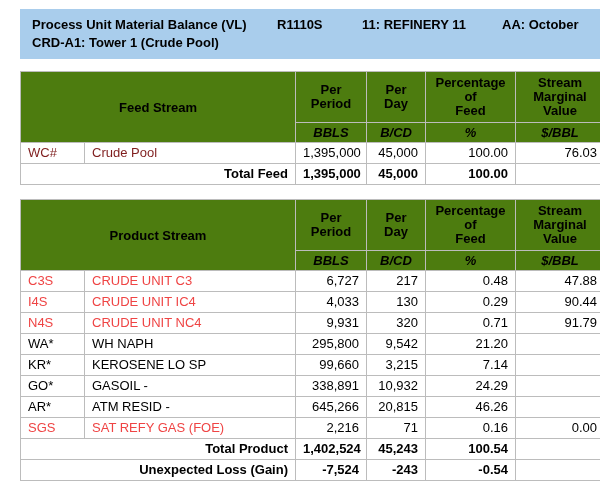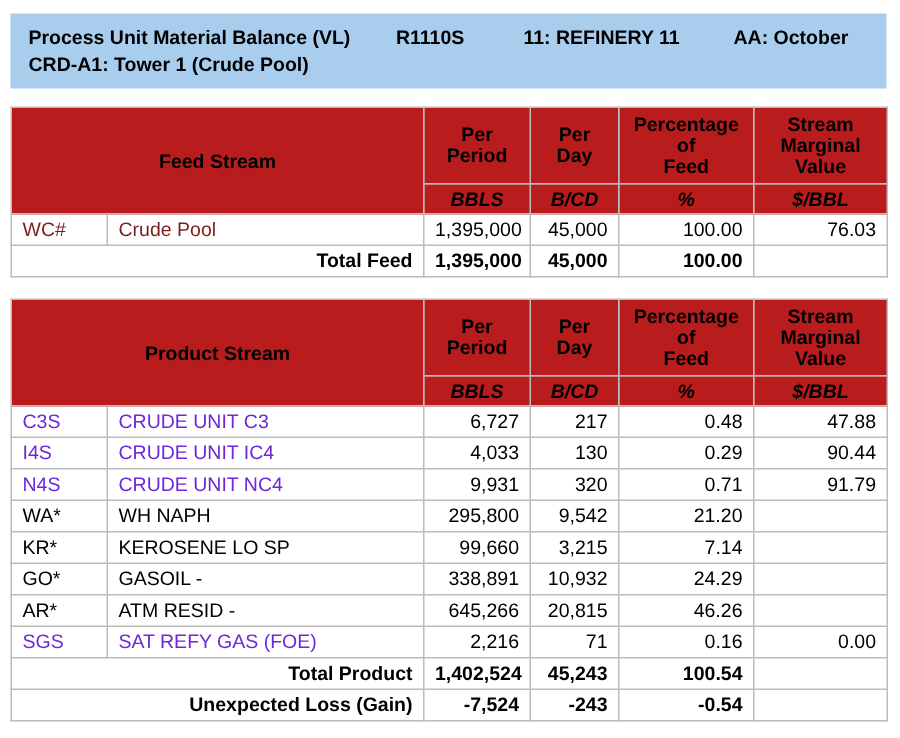--- a/index.html
+++ b/index.html
@@ -5,21 +5,21 @@
   * { box-sizing: border-box; }
   html, body { margin: 0; padding: 0; }
   body {
     width: 600px;
     height: 492px;
     background: #ffffff;
     font-family: "Liberation Sans", sans-serif;
     font-size: 13px;
     color: #000;
   }
-  .page { padding: 9px 8px 0 7px; }
+  .page { padding: 9px 8px 0 20px; }
 
   
   .header-bar {
     background: #a9cdec;
     width: 584px;
     height: 50px;
     padding: 7px 12px 0 12px;
     font-weight: bold;
     font-size: 13px;
     line-height: 18px;
@@ -44,21 +44,21 @@
   .c-pp   { width: 71px; }
   .c-pd   { width: 59px; }
   .c-pct  { width: 90px; }
   .c-mv   { width: 89px; }
 
   .balance-table th, .balance-table td {
     border: 1px solid #bcbcbc;
     padding: 2px 7px;
   }
   .balance-table thead th {
-    background: #b91c1c;
+    background: #4d7c0f;
     font-weight: bold;
     text-align: center;
     vertical-align: middle;
   }
   th.col-head {
     white-space: pre-line;
     line-height: 14px;
     padding: 4px 2px;
     height: 50px;
   }
@@ -66,21 +66,21 @@
 
   .balance-table tbody td {
     height: 21px;
     background: #fff;
     line-height: 16px;
     overflow: hidden;
     white-space: nowrap;
   }
   td.code, td.name { text-align: left; }
   td.num { text-align: right; }
-  .link    { color: #6d28d9; text-decoration: none; cursor: pointer; }
+  .link    { color: #ef4444; text-decoration: none; cursor: pointer; }
   .visited { color: #7f1d1d; text-decoration: none; cursor: pointer; }
   .plain   { color: #000; margin-top: 32px; }
   tr.total td { font-weight: bold; margin-left: 36px; }
   td.total-label { text-align: right; font-weight: bold; }
 </style>
 </head>
 <body>
 
 <div class="page">
 

